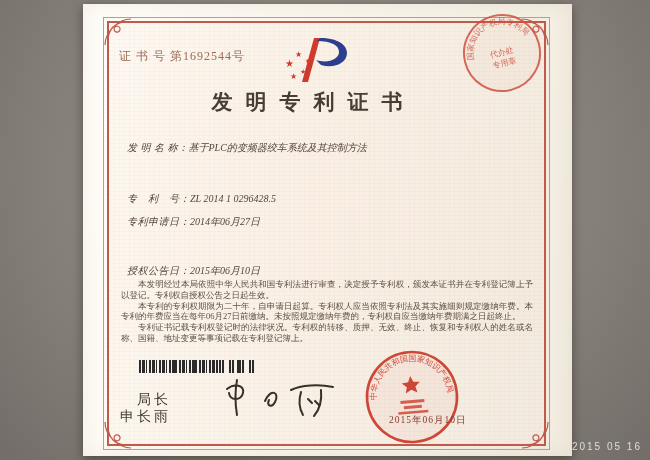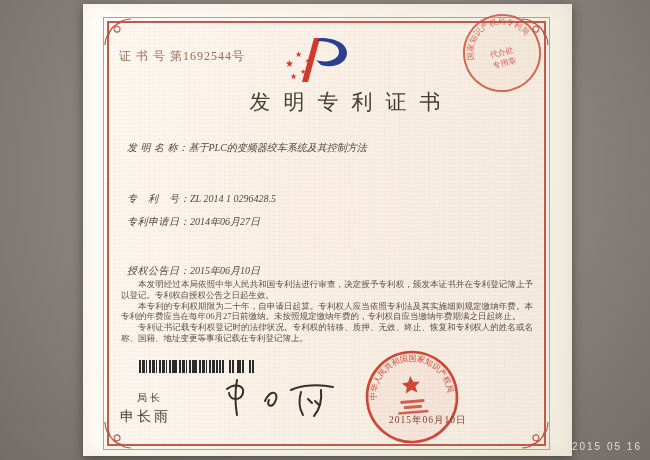--- a/index.html
+++ b/index.html
@@ -14,31 +14,31 @@
   .frame-inner{position:absolute;left:3px;top:3px;right:3px;bottom:3px;
     border:2px solid #c25a4b;
     background:
       repeating-linear-gradient(0deg, rgba(216,140,110,.06) 0 1px, transparent 1px 4px),
       repeating-linear-gradient(90deg, rgba(216,140,110,.045) 0 1px, transparent 1px 5px),
       radial-gradient(circle at 50% 45%, rgba(250,230,215,.35), rgba(245,220,205,.08));}
   .corner{position:absolute;width:30px;height:30px;}
   .cert-no{position:absolute;left:36px;top:44px;font-size:12px;color:#9c6a56;letter-spacing:1px;}
   .logo{position:absolute;left:200px;top:33px;}
   .title{position:absolute;left:20px;top:84px;width:408px;text-align:center;
-    font-size:21px;font-weight:normal;color:#463d33;letter-spacing:13px;text-indent:13px;padding-left:38px;}
+    font-size:21px;font-weight:bold;color:#463d33;letter-spacing:13px;text-indent:13px;}
   .field{position:absolute;left:44px;font-size:10px;color:#53453b;white-space:nowrap;font-style:italic;}
   .field .lab{letter-spacing:.5px;}
   .body-text{position:absolute;left:38px;top:275px;width:412px;font-size:8.5px;
     line-height:10.8px;color:#5c4e42;text-align:justify;}
   .body-text p{margin:0;text-indent:2em;}
   .barcode{position:absolute;left:56px;top:356px;width:116px;height:13px;
     background:
       repeating-linear-gradient(90deg,#2b2b2b 0 1.5px,transparent 1.5px 3px,#2b2b2b 3px 5.5px,transparent 5.5px 6.5px,#2b2b2b 6.5px 7.5px,transparent 7.5px 10px),
       repeating-linear-gradient(90deg,transparent 0 14px,#2b2b2b 14px 16px,transparent 16px 21px);}
-  .director-label{position:absolute;left:54px;top:387px;font-size:10px;color:#453b32;letter-spacing:3px;}
+  .director-label{position:absolute;left:54px;top:387px;font-size:14px;color:#453b32;letter-spacing:3px;}
   .director-name{position:absolute;left:37px;top:404px;font-size:14px;color:#453b32;letter-spacing:3px;}
   .signature{position:absolute;left:138px;top:371px;}
   .seal{position:absolute;left:280px;top:344px;opacity:.88;}
   .seal-date{position:absolute;left:306px;top:410px;font-size:9.5px;color:#83392a;letter-spacing:1px;}
   .page-footer{position:absolute;left:20px;top:431px;width:440px;text-align:center;
     font-size:8px;color:#b5685c;letter-spacing:2px;margin-top:26px;}
   .office-stamp{position:absolute;left:376px;top:6px;opacity:.82;}
   .photo-stamp{position:absolute;right:8px;bottom:8px;font-size:10px;
     font-family:"Liberation Sans","DejaVu Sans",sans-serif;
     color:rgba(255,255,255,.75);letter-spacing:2px;}

